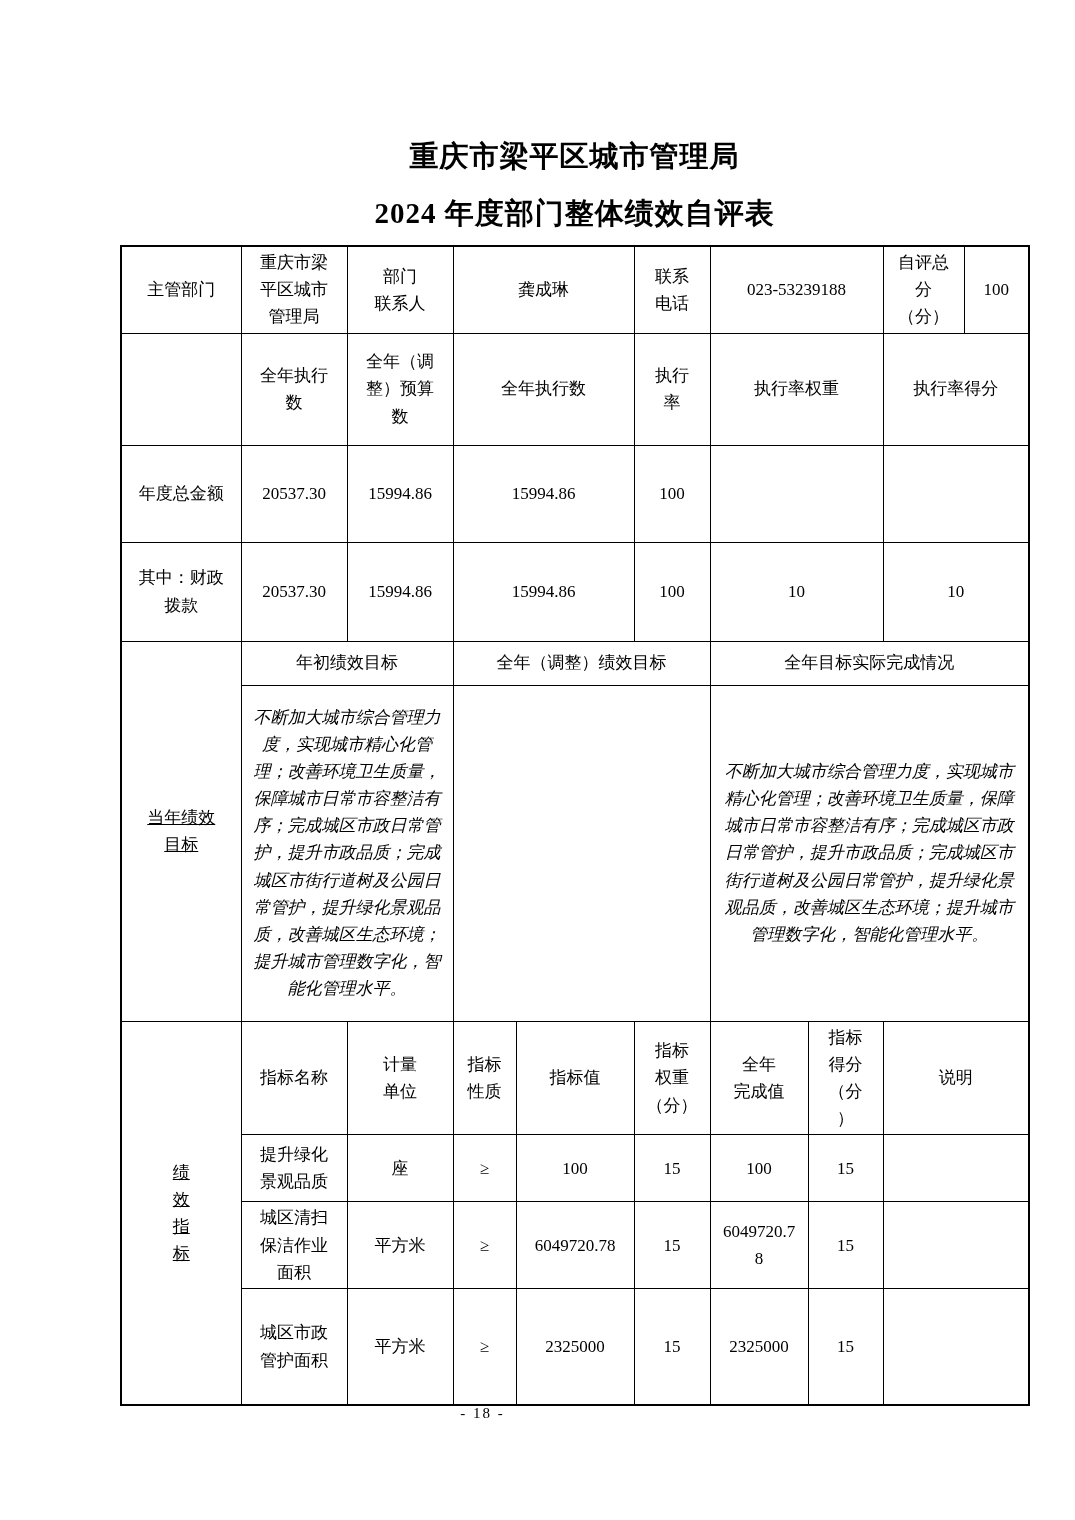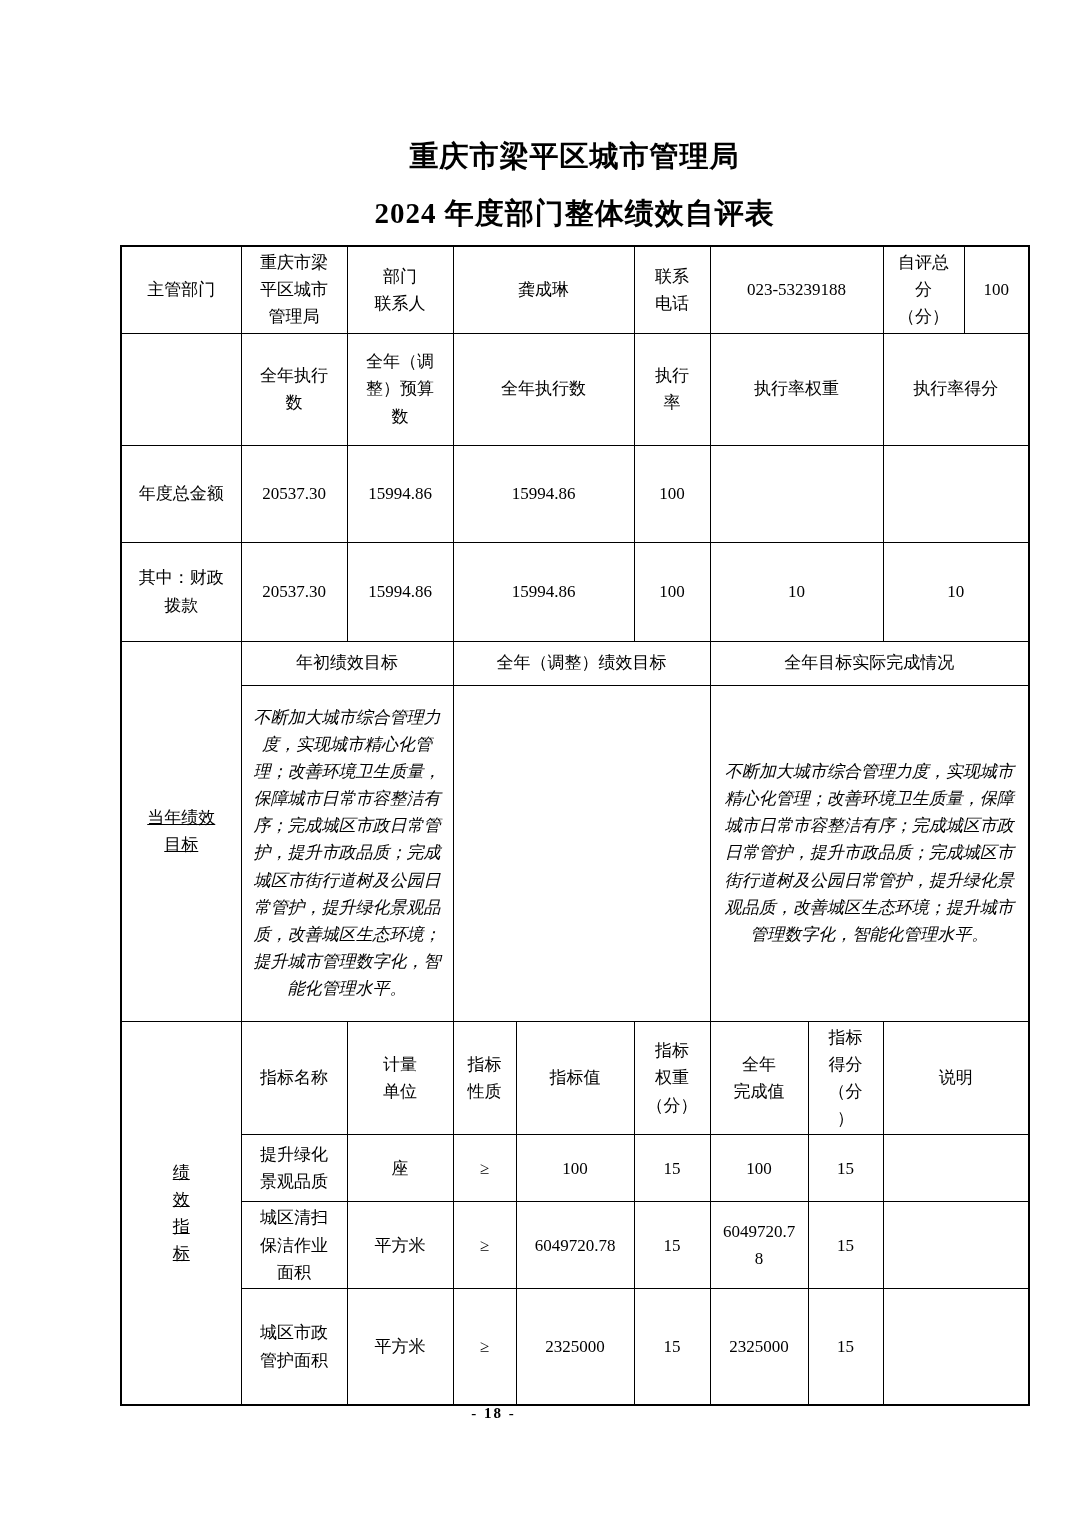--- a/index.html
+++ b/index.html
@@ -51,27 +51,26 @@
     line-height: 28px;
     font-style: italic;
   }
   td.goal-text-right {
     line-height: 31px;
   }
   td.break-all { word-break: break-all; }
   td.section-label { line-height: 1.7; text-decoration: underline; }
   .page-number {
     position: absolute;
-    left: 12px;
+    left: 1px;
     width: 963px;
     top: 1405px;
     text-align: center;
     font-size: 15px;
     letter-spacing: 2px;
-    font-weight: bold;
   }
 </style>
 </head>
 <body>
 
 <div class="page">
   <div class="content">
 
     <div class="doc-title">重庆市梁平区城市管理局</div>
     <div class="doc-title second">2024 年度部门整体绩效自评表</div>

